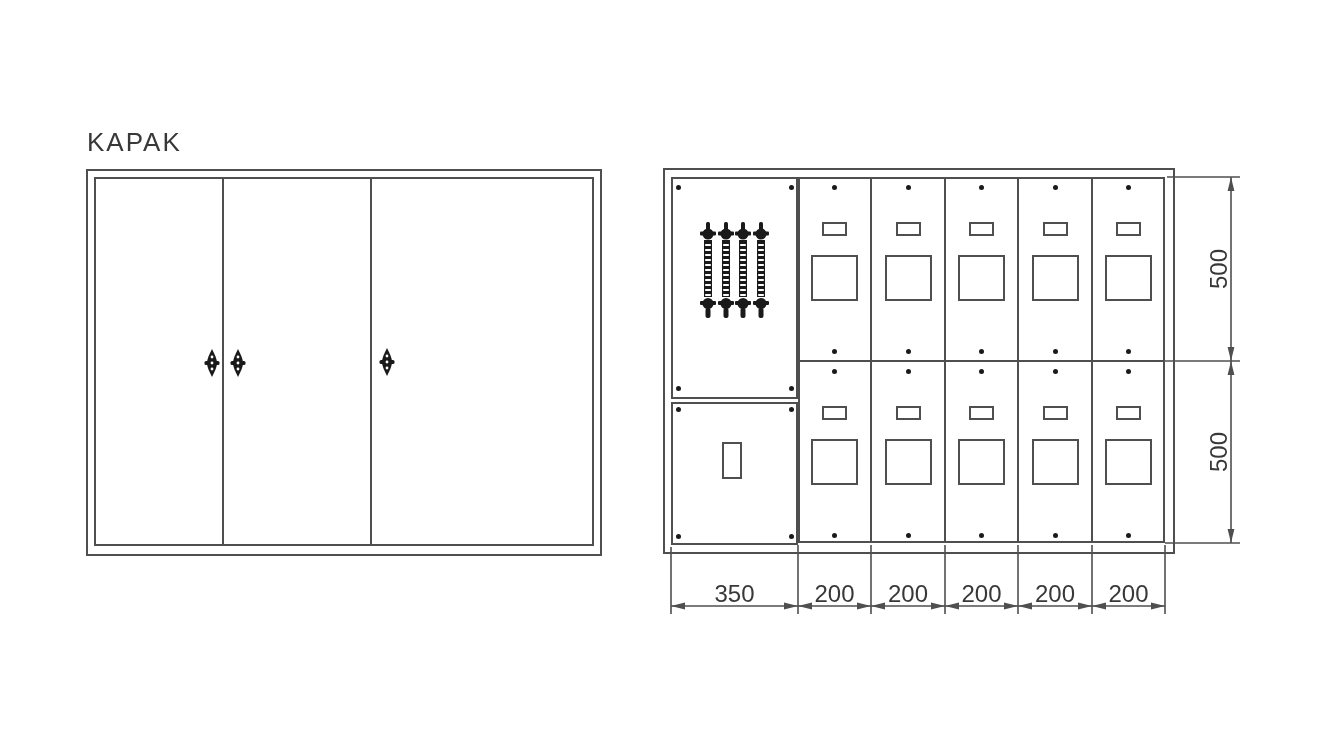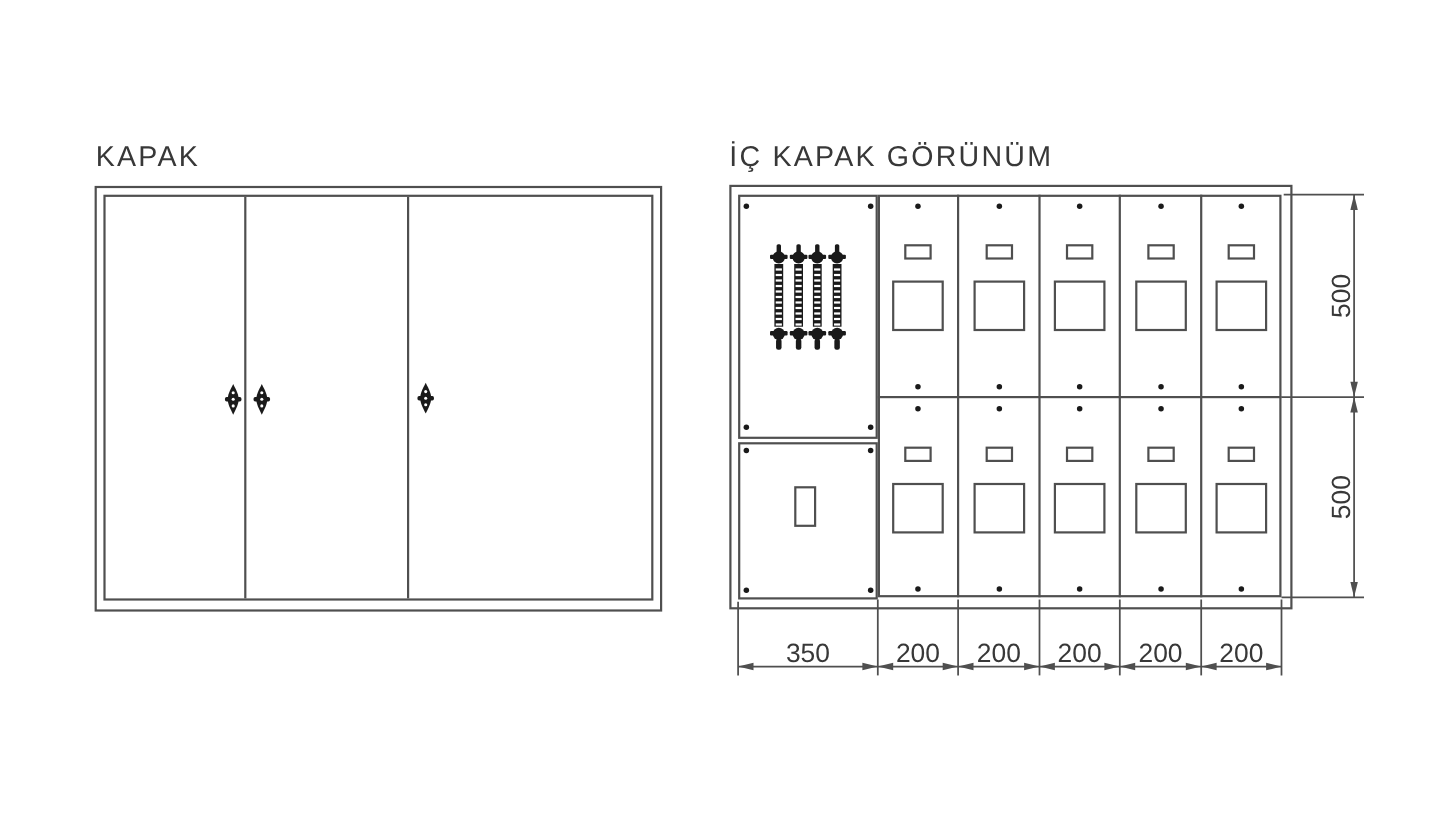--- a/index.html
+++ b/index.html
@@ -48,21 +48,20 @@
       </svg>
       <svg width="16" height="30" viewBox="0 0 16 30" style="left:379px;top:347px">
         <rect x="0.5" y="13" width="15" height="4" rx="1.5" fill="var(--hw)"></rect>
         <path d="M8 1 C11 7 13 11 13 15 C13 19 11 23 8 29 C5 23 3 19 3 15 C3 11 5 7 8 1 Z" fill="var(--hw)"></path>
         <circle cx="8" cy="9" r="1.4" fill="#ffffff"></circle>
         <circle cx="8" cy="15" r="1.4" fill="#ffffff"></circle>
         <circle cx="8" cy="21" r="1.4" fill="#ffffff"></circle>
       </svg>
     </div>
 
-  <div class="title" style="left:663px;top:129px">İÇ KAPAK GÖRÜNÜM</div>
 
   <div class="rect" style="left:663px;top:168px;width:512px;height:386px"></div>
 
   <div class="rect" style="left:671px;top:177px;width:127px;height:222px"></div>
   <svg id="busbar-svg" style="left:671px;top:177px" width="127" height="222" viewBox="0 0 127 222">
       <g>
         <rect x="35" y="45" width="4" height="9" rx="1.5" fill="var(--hw)"></rect>
         <rect x="29" y="54.5" width="16" height="4" rx="1" fill="var(--hw)"></rect>
         <circle cx="37" cy="57" r="5.5" fill="var(--hw)"></circle>
         <rect x="33" y="63" width="8" height="57" fill="var(--hw)"></rect>

